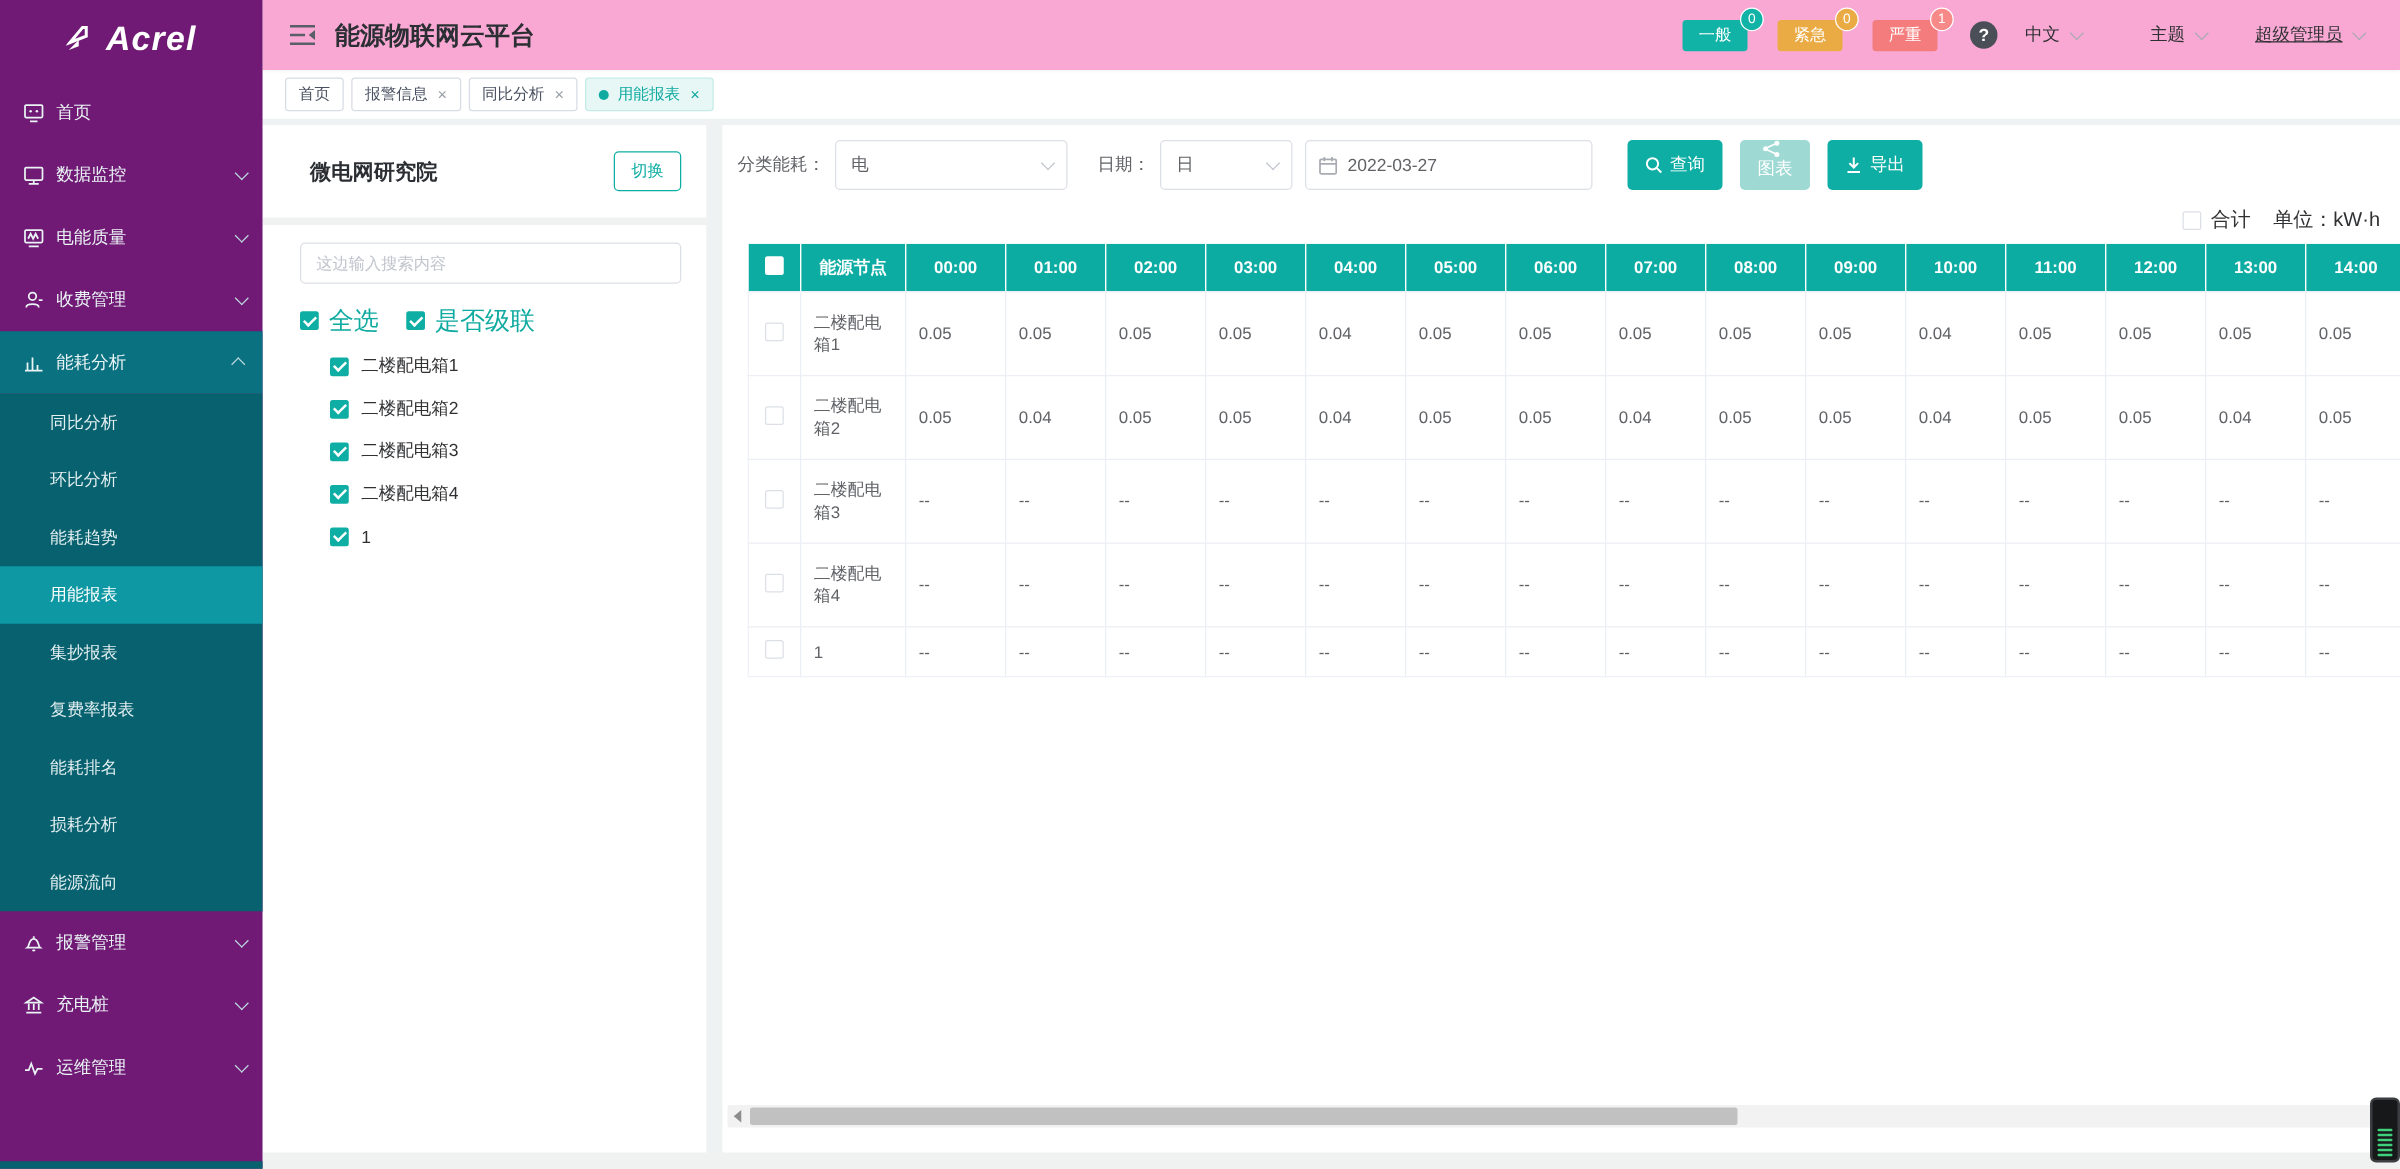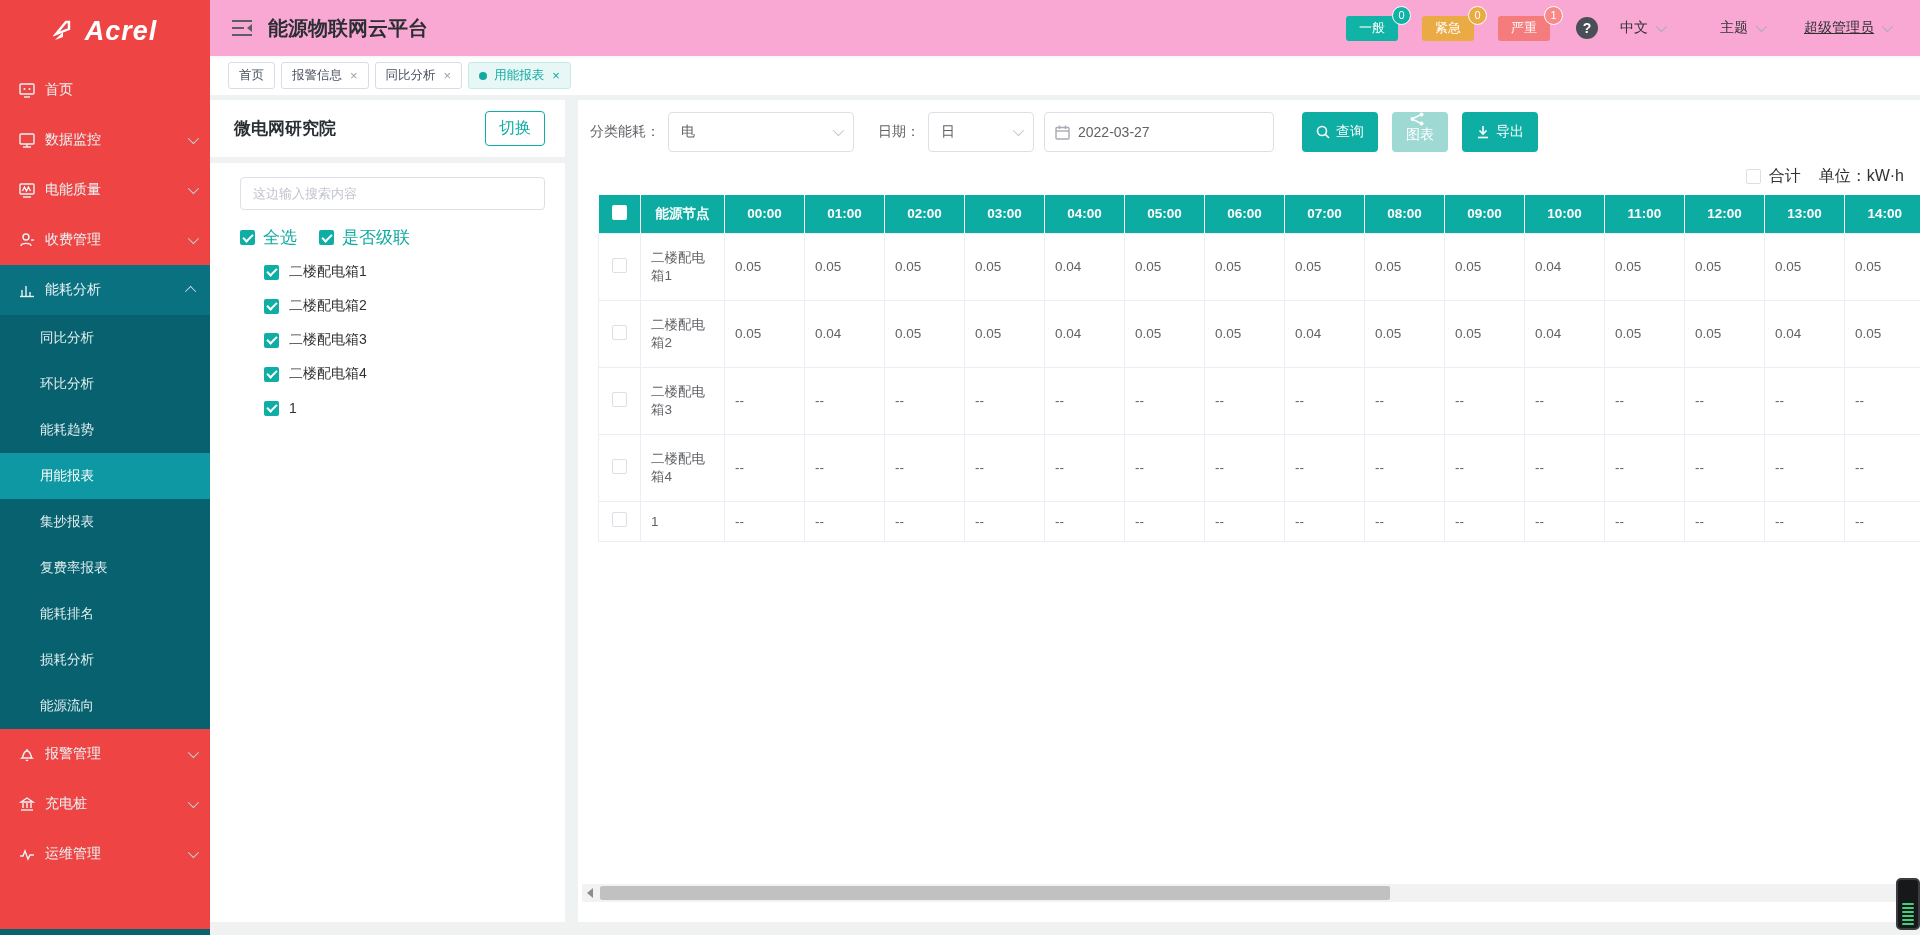--- a/index.html
+++ b/index.html
@@ -1,19 +1,19 @@
 <!DOCTYPE html>
 <html><head>
 <meta charset="utf-8">
 <style>
   * { margin:0; padding:0; box-sizing:border-box; }
   html,body { width:1920px; height:935px; overflow:hidden; font-family:"Liberation Sans","DejaVu Sans",sans-serif; background:#eff2f2; }
 
   
-  .sidebar { position:absolute; left:0; top:0; width:210px; height:935px; background:#ef4444; z-index:5; }
+  .sidebar { position:absolute; left:0; top:0; width:210px; height:935px; background:#701a75; z-index:5; }
   .logo { height:62px; display:flex; align-items:center; justify-content:center; color:#fff; }
   .logo-mark { width:26px; height:22px; margin-right:6px; }
   .logo-text { font-size:27px; font-weight:bold; font-style:italic; letter-spacing:1px; }
   .menu { position:absolute; top:65px; left:0; right:0; }
   .m-item { height:50px; display:flex; align-items:center; padding:0 14px 0 18px; color:#eaf4f5; font-size:14px; cursor:pointer; }
   .m-item .micon { width:18px; height:18px; margin-right:9px; flex:0 0 18px; }
   .m-item .mlabel { flex:1; }
   .m-item.section { background:#0a7181; }
   .submenu { background:#07616e; }
   .s-item { height:46px; display:flex; align-items:center; padding-left:40px; color:#e3eff1; font-size:13.5px; cursor:pointer; }
@@ -38,33 +38,33 @@
   .tabbar { position:absolute; left:210px; top:56px; right:0; height:39px; background:#fff; display:flex; align-items:center; padding-left:18px; z-index:3; }
   .tab { height:27px; border:1px solid #d8dce5; background:#fff; border-radius:3px; display:flex; align-items:center; padding:0 10px; margin-right:6px; font-size:12.5px; color:#495060; cursor:pointer; }
   .tab .dot { width:8px; height:8px; border-radius:50%; background:#0faaa0; margin-right:7px; display:none; }
   .tab .x { margin-left:8px; color:#9aa0a8; font-size:13px; }
   .tab.active { background:#e7f7f5; border-color:#c4ebe7; color:#0faaa0; }
   .tab.active .dot { display:inline-block; }
   .tab.active .x { color:#0faaa0; }
 
   
   .tree-panel { position:absolute; left:210px; top:100px; width:355px; height:822px; background:#fff; z-index:2; }
-  .tree-head { height:57px; display:flex; align-items:center; padding:0 20px 0 24px; }
+  .tree-head { height:74px; display:flex; align-items:center; padding:0 20px 0 38px; }
   .tree-title { font-size:17px; font-weight:bold; color:#2b2f33; flex:1; }
-  .switch-btn { border:1px solid #0faea4; color:#0faea4; background:#fff; border-radius:4px; font-size:16px; padding:6px 13px; cursor:pointer; }
+  .switch-btn { border:1px solid #0faea4; color:#0faea4; background:#fff; border-radius:4px; font-size:13px; padding:6px 13px; cursor:pointer; }
   .tree-divider { height:6px; background:#f0f2f2; }
   .search-input { margin:14px 20px 0 30px; width:305px; height:33px; border:1px solid #dcdfe6; border-radius:4px; font-size:13px; color:#606266; padding:0 12px; outline:none; }
   .search-input::placeholder { color:#c0c4cc; }
   .cb { width:15px; height:15px; border-radius:2px; background:#0faea4; position:relative; display:inline-block; flex:0 0 15px; cursor:pointer; }
   .cb::after { content:""; position:absolute; left:4.5px; top:1.5px; width:4px; height:8px; border-right:2px solid #fff; border-bottom:2px solid #fff; transform:rotate(45deg); }
   .cb.empty { background:#fff; border:1px solid #dcdfe6; }
   .cb.empty::after { display:none; }
   .cb.white { background:#fff; }
   .cb.white::after { display:none; }
-  .checkrow { display:flex; align-items:center; margin:16px 0 0 30px; font-size:17px; }
+  .checkrow { display:flex; align-items:center; margin:16px 0 0 30px; font-size:20px; }
   .checkrow .lbl { color:#0faaa0; margin:0 22px 0 8px; cursor:pointer; }
   .tree-list { margin-top:6px; }
   .tree-item { display:flex; align-items:center; height:34px; padding-left:54px; font-size:14px; color:#303133; cursor:pointer; }
   .tree-item .lbl { margin-left:10px; }
 
   .main-panel { position:absolute; left:578px; top:100px; width:1342px; height:822px; background:#fff; z-index:2; }
 
   
   .filterbar { display:flex; align-items:center; padding:12px 16px 0 12px; }
   .f-label { font-size:14px; color:#606266; margin-right:8px; }

